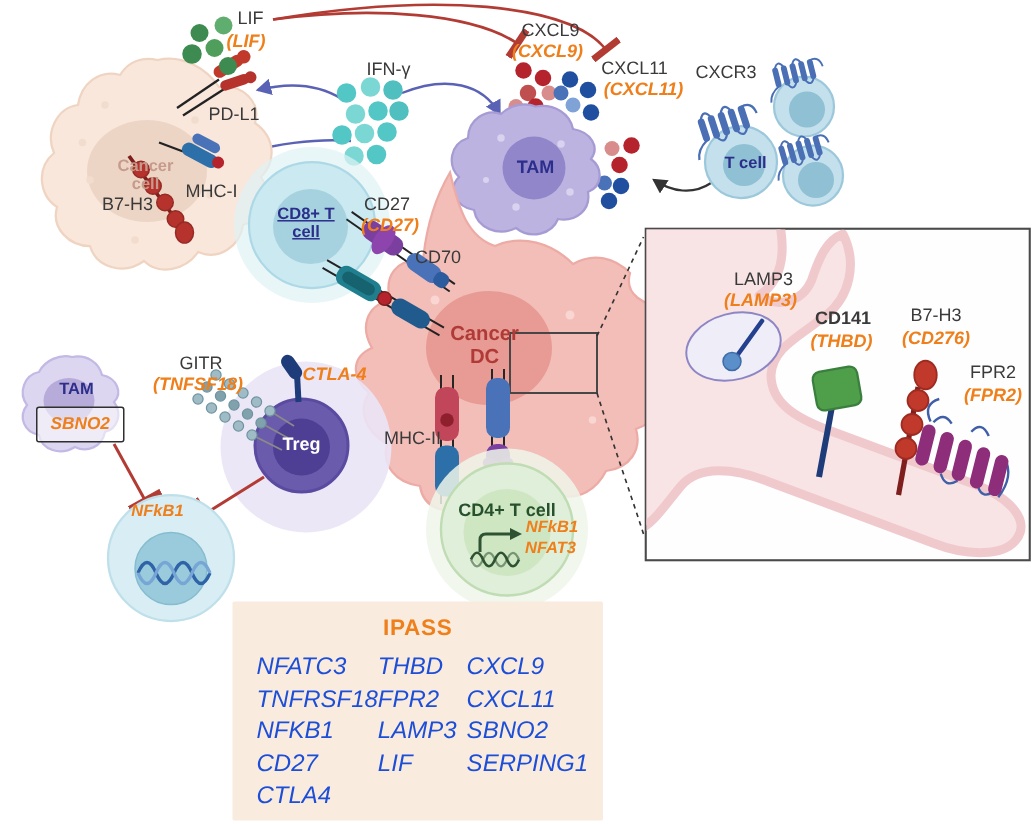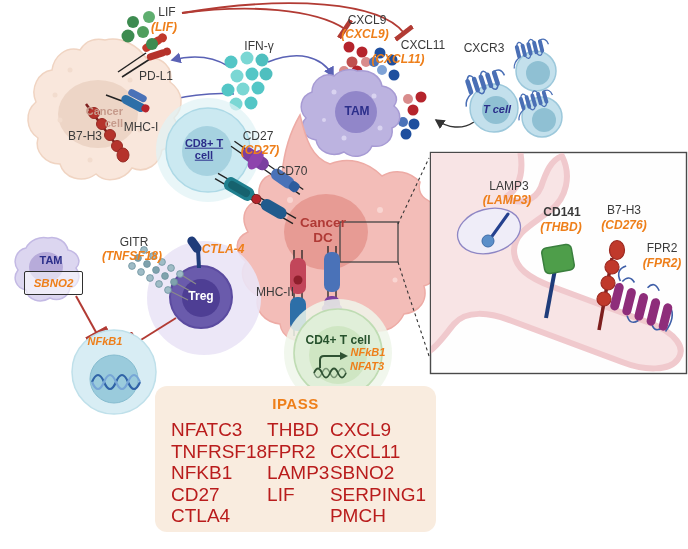--- a/index.html
+++ b/index.html
@@ -8,32 +8,32 @@
   .stage svg{position:absolute;left:0;top:0;}
   .lbl{position:absolute;transform:translate(-50%,-50%);font-size:12px;line-height:1.12;
        color:var(--label-dark,#3a3a3a);white-space:nowrap;text-align:center;}
   .wrap{white-space:normal;}
   .gene{color:var(--gene-orange,#ee7f1a);font-style:italic;font-weight:bold;}
   .cell{font-weight:bold;}
   .navy{color:var(--navy,#2b2e8a);}
   .dcred{color:var(--dc-red,#b03a36);font-size:13.5px;}
   .green{color:var(--cd4-green,#26512c);}
   .white{color:#ffffff;}
-  .cancer-t{color:var(--cancer-text,#c69b8c);font-size:11px;font-weight:bold;text-align:right;}
+  .cancer-t{color:var(--cancer-text,#c69b8c);font-size:11px;font-weight:bold;}
   .small{font-size:11px;}
   .sbno2-box{position:absolute;left:24px;top:271px;width:57px;height:22px;border:1.6px solid #2f2f2f;
        border-radius:2px;background:rgba(255,255,255,.55);display:flex;align-items:center;justify-content:center;
        font-size:11.5px;}
-  .ipass{position:absolute;left:155px;top:386px;width:281px;height:146px;
-       background:var(--ipass-bg,#f9ecdf);border-radius:12px;}
+  .ipass{position:absolute;left:155px;top:401px;width:247px;height:146px;
+       background:var(--ipass-bg,#f9ecdf);border-radius:1px;}
   .ipass-title{text-align:center;margin-top:9px;font-weight:bold;font-size:15px;
        color:var(--gene-orange,#ee7f1a);letter-spacing:.5px;}
   .ipass-cols{display:flex;padding:7px 10px 0 16px;}
   .ipass-col{flex:1;}
-  .ipass-col .gene-item{font-size:19px;color:#b91c1c;line-height:21.5px;font-weight:normal;}
+  .ipass-col .gene-item{font-style:italic;font-size:16px;color:#1d4ed8;line-height:21.5px;font-weight:normal;}
 </style>
 </head>
 <body>
 
 <div class="stage">
 
 <svg width="688" height="549" viewBox="0 0 688 549">
   <defs>
     <marker id="arB" markerWidth="8" markerHeight="8" refX="5.5" refY="3.5" orient="auto">
       <path d="M0,0 L6.5,3.5 L0,7 Z" fill="#5A62B5"></path>
@@ -355,23 +355,23 @@
 <div class="lbl" style="left:167px;top:13px;">LIF</div>
 <div class="lbl gene" style="left:164px;top:28px;text-align:right;">(LIF)</div>
 <div class="lbl" style="left:156px;top:77px;">PD-L1</div>
 <div class="lbl" style="left:141px;top:128px;">MHC-I</div>
 <div class="lbl" style="left:85px;top:137px;">B7-H3</div>
 <div class="lbl cancer-t wrap" style="left:97px;top:117px;width:52px;">Cancer cell</div>
 <div class="lbl" style="left:259px;top:47px;">IFN-γ</div>
 <div class="lbl" style="left:367px;top:21px;">CXCL9</div>
 <div class="lbl gene" style="left:365px;top:35px;">(CXCL9)</div>
 <div class="lbl" style="left:423px;top:46px;">CXCL11</div>
-<div class="lbl gene" style="left:398px;top:60px;">(CXCL11)</div>
+<div class="lbl gene" style="left:429px;top:60px;">(CXCL11)</div>
 <div class="lbl" style="left:484px;top:49px;">CXCR3</div>
-<div class="lbl cell navy small" style="left:497px;top:109px;font-style:italic;">T cell</div>
+<div class="lbl cell navy small" style="left:497px;top:109px;">T cell</div>
 <div class="lbl cell navy" style="left:357px;top:112px;">TAM</div>
 <div class="lbl cell navy wrap small" style="left:204px;top:149px;width:46px;text-decoration:underline;">CD8+ T cell</div>
 <div class="lbl" style="left:258px;top:137px;">CD27</div>
 <div class="lbl gene" style="left:260px;top:151px;">(CD27)</div>
 <div class="lbl" style="left:292px;top:172px;text-align:right;">CD70</div>
 <div class="lbl cell dcred wrap" style="left:323px;top:230px;width:62px;">Cancer DC</div>
 <div class="lbl cell navy small" style="left:51px;top:260px;">TAM</div>
 <div class="sbno2-box">
   <span class="gene">SBNO2</span>
 </div>
@@ -407,18 +407,17 @@
           <div class="gene-item">THBD</div>
           <div class="gene-item">FPR2</div>
           <div class="gene-item">LAMP3</div>
           <div class="gene-item">LIF</div>
         </div>
     <div class="ipass-col">
           <div class="gene-item">CXCL9</div>
           <div class="gene-item">CXCL11</div>
           <div class="gene-item">SBNO2</div>
           <div class="gene-item">SERPING1</div>
-          <div class="gene-item">PMCH</div>
         </div>
   </div>
 </div>
 
 </div>
 
 </body></html>

